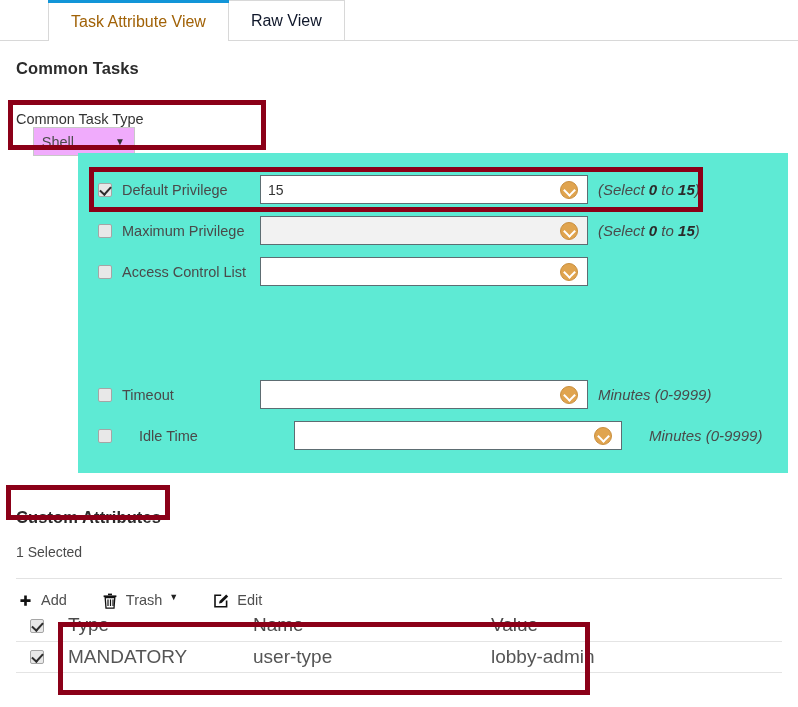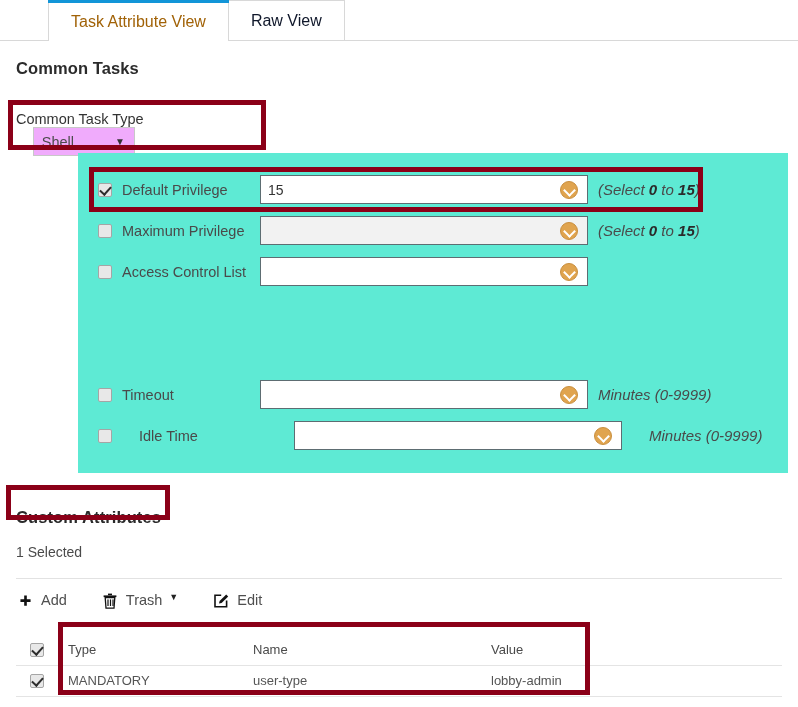--- a/index.html
+++ b/index.html
@@ -239,24 +239,24 @@
   }
   .tbtn .dcaret {
     margin-left: 7px;
     font-size: 9px;
     color: #222;
   }
 
   
   #attr-table {
     position: absolute;
-    left: 16px; top: 634px;
+    left: 16px; top: 610px;
     width: 766px;
     border-collapse: collapse;
-    font-size: 13px;
+    font-size: 19px;
   }
   #attr-table th, #attr-table td {
     text-align: left;
     font-weight: normal;
     padding: 0;
     height: 31px;
     vertical-align: middle;
     color: #555555;
   }
   #attr-table thead tr { border-bottom: 1px solid #e4e4e4; }

